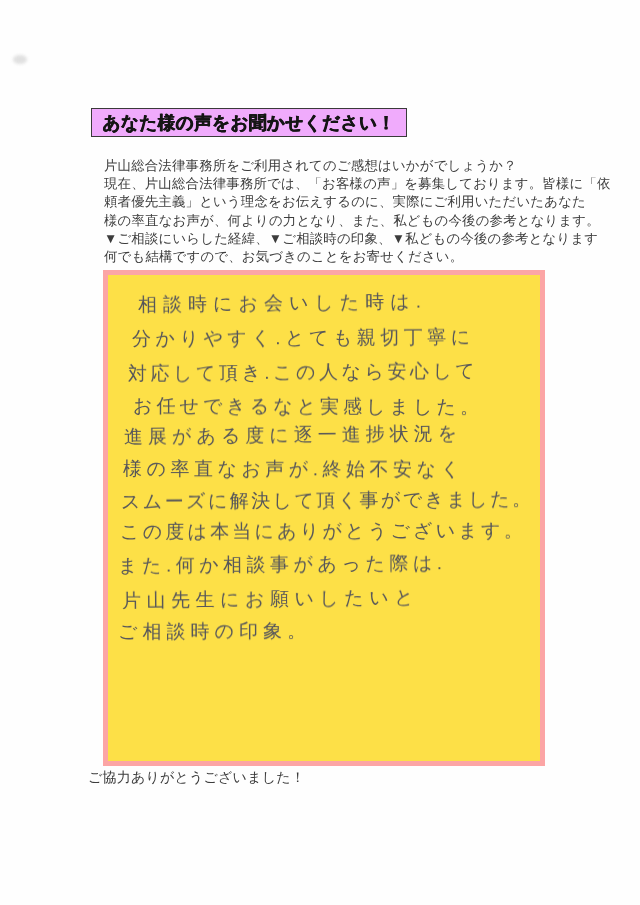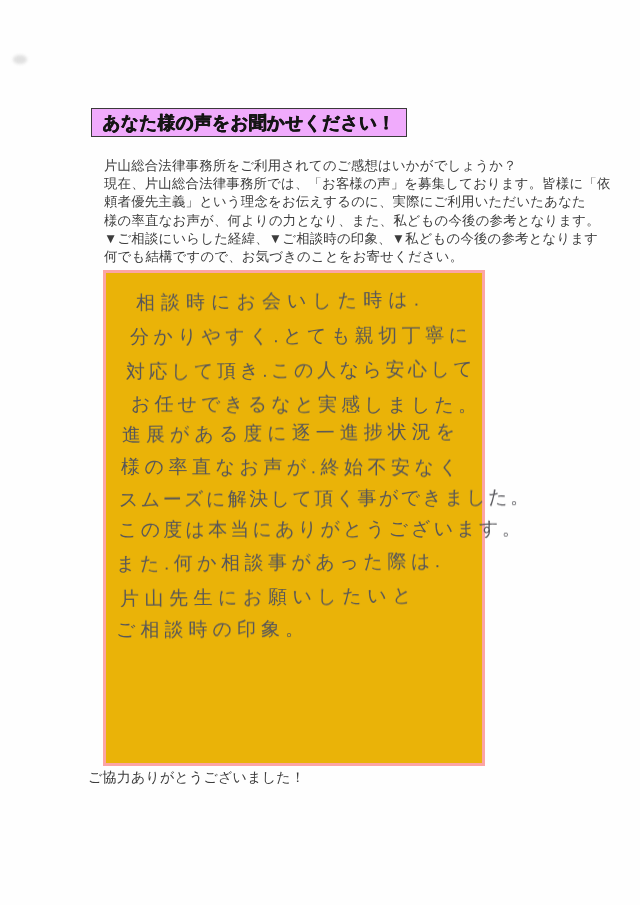--- a/index.html
+++ b/index.html
@@ -64,24 +64,24 @@
     margin-top: 16px;
   }
   .intro-line {
     white-space: nowrap;
   }
   
   .hw-box {
     position: absolute;
     left: 103px;
     top: 270px;
-    width: 382px;
+    width: 442px;
     height: 496px;
-    border: 3px solid #fca5a5;
-    background: #eab308;
+    border: 5px solid #fca5a5;
+    background: #fde047;
     box-sizing: border-box;
   }
   
   .hw-line {
     position: absolute;
     white-space: nowrap;
     font-size: 19px;
     letter-spacing: 2.6px;
     color: #55555a;
     font-weight: 400;

